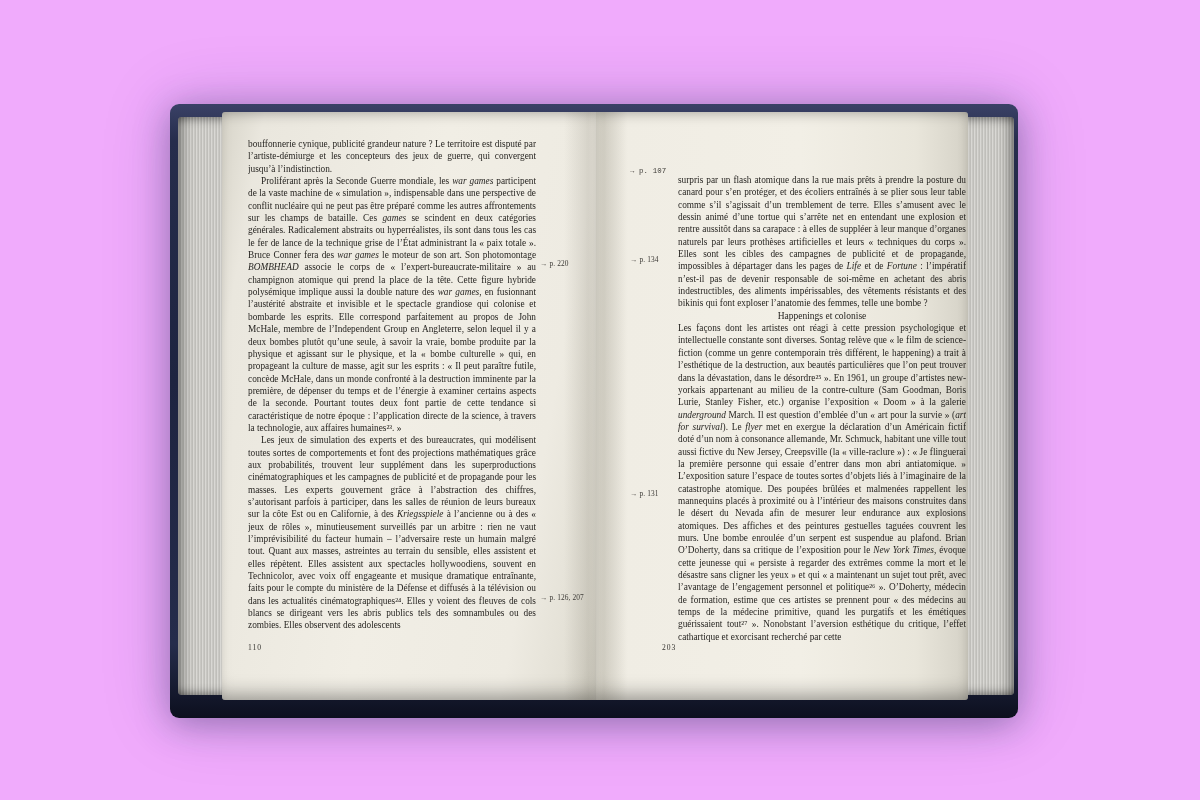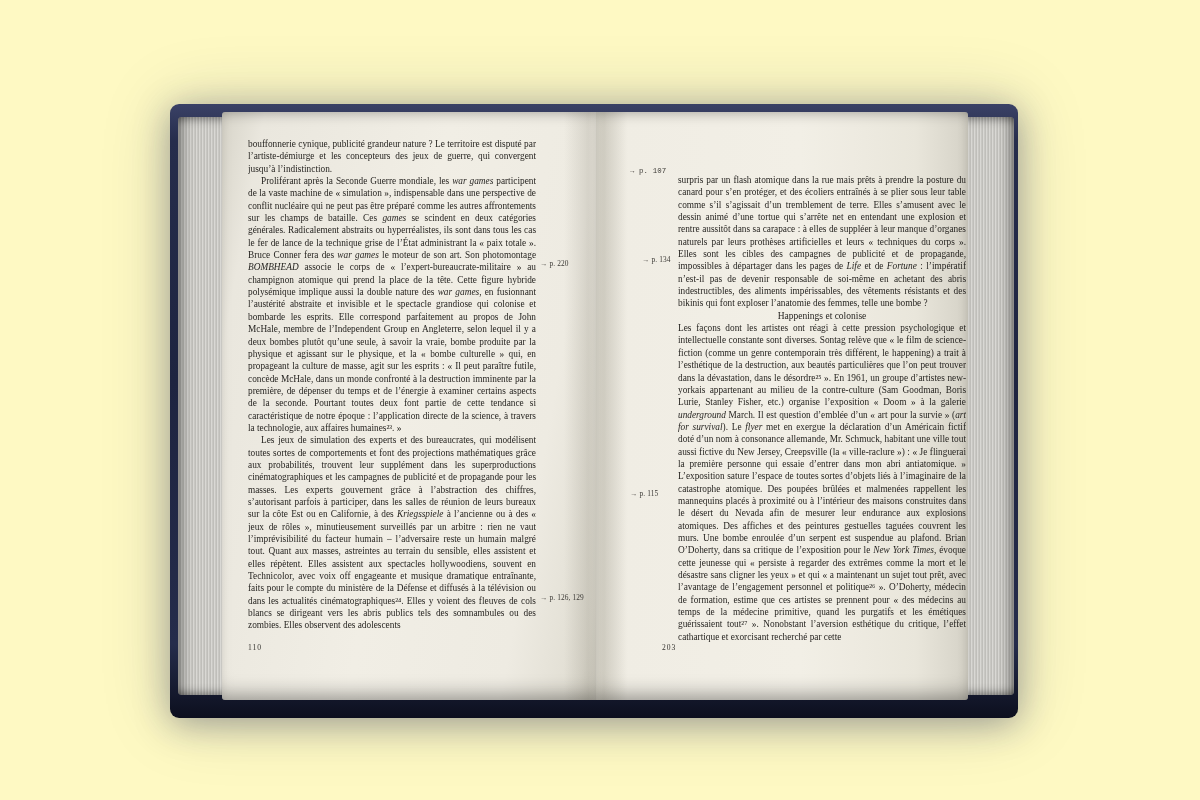--- a/index.html
+++ b/index.html
@@ -2,21 +2,21 @@
 <html lang="fr"><head>
 <meta charset="utf-8">
 <style>
   html, body {
     margin: 0; padding: 0;
     width: 1200px; height: 800px;
     background: #000000;
     overflow: hidden;
     font-family: "Liberation Serif", "DejaVu Serif", serif;
   }
-  .scene { position: absolute; left: 0; top: 0; width: 1200px; height: 800px; background:#fef9c3; }
+  .scene { position: absolute; left: 0; top: 0; width: 1200px; height: 800px; background:#f0abfc; }
 
   
   .book-cover {
     position: absolute; left: 170px; top: 104px; width: 848px; height: 614px;
     background: linear-gradient(180deg, #3a4166 0%, #262d4c 6%, #1e2440 45%, #252c4b 88%, #0c0f1e 100%);
     border-radius: 9px;
     box-shadow: 0 6px 34px rgba(25,35,80,0.35), 0 0 70px rgba(30,40,90,0.18);
   }
 
   
@@ -99,30 +99,30 @@
     <div class="page-surface right"></div>
     <div class="gutter-shadow"></div>
 
     <div class="text-col left">
       <p>bouffonnerie cynique, publicité grandeur nature ? Le territoire est disputé par l’artiste-démiurge et les concepteurs des jeux de guerre, qui convergent jusqu’à l’indistinction.</p>
       <p class="indent">Proliférant après la Seconde Guerre mondiale, les <i>war games</i> participent de la vaste machine de « simulation », indispensable dans une perspective de conflit nucléaire qui ne peut pas être préparé comme les autres affrontements sur les champs de bataille. Ces <i>games</i> se scindent en deux catégories générales. Radicalement abstraits ou hyperréalistes, ils sont dans tous les cas le fer de lance de la technique grise de l’État administrant la « paix totale ». Bruce Conner fera des <i>war games</i> le moteur de son art. Son photomontage <i>BOMBHEAD</i> associe le corps de « l’expert-bureaucrate-militaire » au champignon atomique qui prend la place de la tête. Cette figure hybride polysémique implique aussi la double nature des <i>war games</i>, en fusionnant l’austérité abstraite et invisible et le spectacle grandiose qui colonise et bombarde les esprits. Elle correspond parfaitement au propos de John McHale, membre de l’Independent Group en Angleterre, selon lequel il y a deux bombes plutôt qu’une seule, à savoir la vraie, bombe produite par la physique et agissant sur le physique, et la « bombe culturelle » qui, en propageant la culture de masse, agit sur les esprits : « Il peut paraître futile, concède McHale, dans un monde confronté à la destruction imminente par la première, de dépenser du temps et de l’énergie à examiner certains aspects de la seconde. Pourtant toutes deux font partie de cette tendance si caractéristique de notre époque : l’application directe de la science, à travers la technologie, aux affaires humaines²³. »</p>
       <p class="indent">Les jeux de simulation des experts et des bureaucrates, qui modélisent toutes sortes de comportements et font des projections mathématiques grâce aux probabilités, trouvent leur supplément dans les superproductions cinématographiques et les campagnes de publicité et de propagande pour les masses. Les experts gouvernent grâce à l’abstraction des chiffres, s’autorisant parfois à participer, dans les salles de réunion de leurs bureaux sur la côte Est ou en Californie, à des <i>Kriegsspiele</i> à l’ancienne ou à des « jeux de rôles », minutieusement surveillés par un arbitre : rien ne vaut l’imprévisibilité du facteur humain – l’adversaire reste un humain malgré tout. Quant aux masses, astreintes au terrain du sensible, elles assistent et elles répètent. Elles assistent aux spectacles hollywoodiens, souvent en Technicolor, avec voix off engageante et musique dramatique entraînante, faits pour le compte du ministère de la Défense et diffusés à la télévision ou dans les actualités cinématographiques²⁴. Elles y voient des fleuves de cols blancs se dirigeant vers les abris publics tels des somnambules ou des zombies. Elles observent des adolescents</p>
     </div>
 
     <div class="margin-note" style="left:362px; top:147px;">→ p. 220</div>
-    <div class="margin-note" style="left:362px; top:481px;">→ p. 126, 129</div>
+    <div class="margin-note" style="left:362px; top:481px;">→ p. 126, 207</div>
 
     <div class="page-number left">110</div>
 
     <div class="text-col right">
       <p>surpris par un flash atomique dans la rue mais prêts à prendre la posture du canard pour s’en protéger, et des écoliers entraînés à se plier sous leur table comme s’il s’agissait d’un tremblement de terre. Elles s’amusent avec le dessin animé d’une tortue qui s’arrête net en entendant une explosion et rentre aussitôt dans sa carapace : à elles de suppléer à leur manque d’organes naturels par leurs prothèses artificielles et leurs « techniques du corps ». Elles sont les cibles des campagnes de publicité et de propagande, impossibles à départager dans les pages de <i>Life</i> et de <i>Fortune</i> : l’impératif n’est-il pas de devenir responsable de soi-même en achetant des abris indestructibles, des aliments impérissables, des vêtements résistants et des bikinis qui font exploser l’anatomie des femmes, telle une bombe ?</p>
       <p class="section-heading">Happenings et colonise</p>
       <p>Les façons dont les artistes ont réagi à cette pression psychologique et intellectuelle constante sont diverses. Sontag relève que « le film de science-fiction (comme un genre contemporain très différent, le happening) a trait à l’esthétique de la destruction, aux beautés particulières que l’on peut trouver dans la dévastation, dans le désordre²⁵ ». En 1961, un groupe d’artistes new-yorkais appartenant au milieu de la contre-culture (Sam Goodman, Boris Lurie, Stanley Fisher, etc.) organise l’exposition « Doom » à la galerie <i>underground</i> March. Il est question d’emblée d’un « art pour la survie » (<i>art for survival</i>). Le <i>flyer</i> met en exergue la déclaration d’un Américain fictif doté d’un nom à consonance allemande, Mr. Schmuck, habitant une ville tout aussi fictive du New Jersey, Creepsville (la « ville-raclure ») : « Je flinguerai la première personne qui essaie d’entrer dans mon abri antiatomique. » L’exposition sature l’espace de toutes sortes d’objets liés à l’imaginaire de la catastrophe atomique. Des poupées brûlées et malmenées rappellent les mannequins placés à proximité ou à l’intérieur des maisons construites dans le désert du Nevada afin de mesurer leur endurance aux explosions atomiques. Des affiches et des peintures gestuelles taguées couvrent les murs. Une bombe enroulée d’un serpent est suspendue au plafond. Brian O’Doherty, dans sa critique de l’exposition pour le <i>New York Times</i>, évoque cette jeunesse qui « persiste à regarder des extrêmes comme la mort et le désastre sans cligner les yeux » et qui « a maintenant un sujet tout prêt, avec l’avantage de l’engagement personnel et politique²⁶ ». O’Doherty, médecin de formation, estime que ces artistes se prennent pour « des médecins au temps de la médecine primitive, quand les purgatifs et les émétiques guérissaient tout²⁷ ». Nonobstant l’aversion esthétique du critique, l’effet cathartique et exorcisant recherché par cette</p>
     </div>
 
     <div class="margin-note" style="left:452px; top:55px;font-family:Liberation Mono, monospace;">→ p. 107</div>
-    <div class="margin-note" style="left:464px; top:143px;">→ p. 134</div>
-    <div class="margin-note" style="left:452px; top:377px;">→ p. 115</div>
+    <div class="margin-note" style="left:452px; top:143px;">→ p. 134</div>
+    <div class="margin-note" style="left:452px; top:377px;">→ p. 131</div>
 
     <div class="page-number right">203</div>
 
   </div>
 </div>
 
 </body></html>

